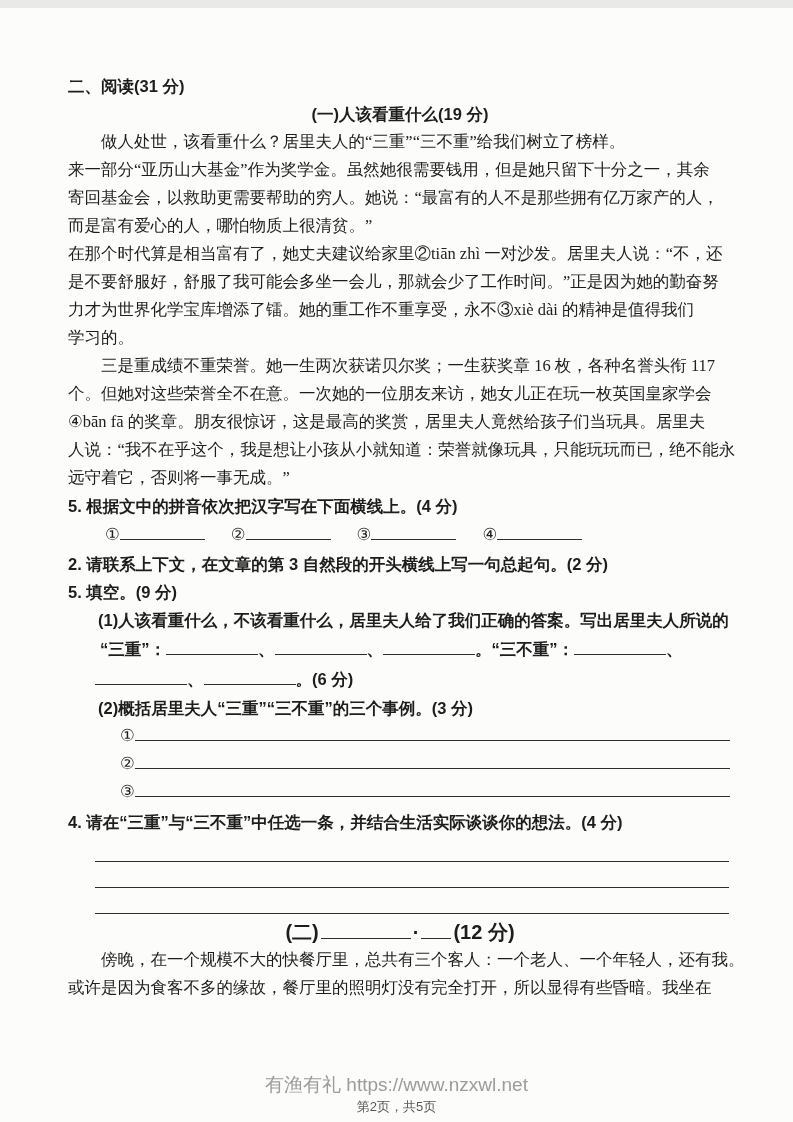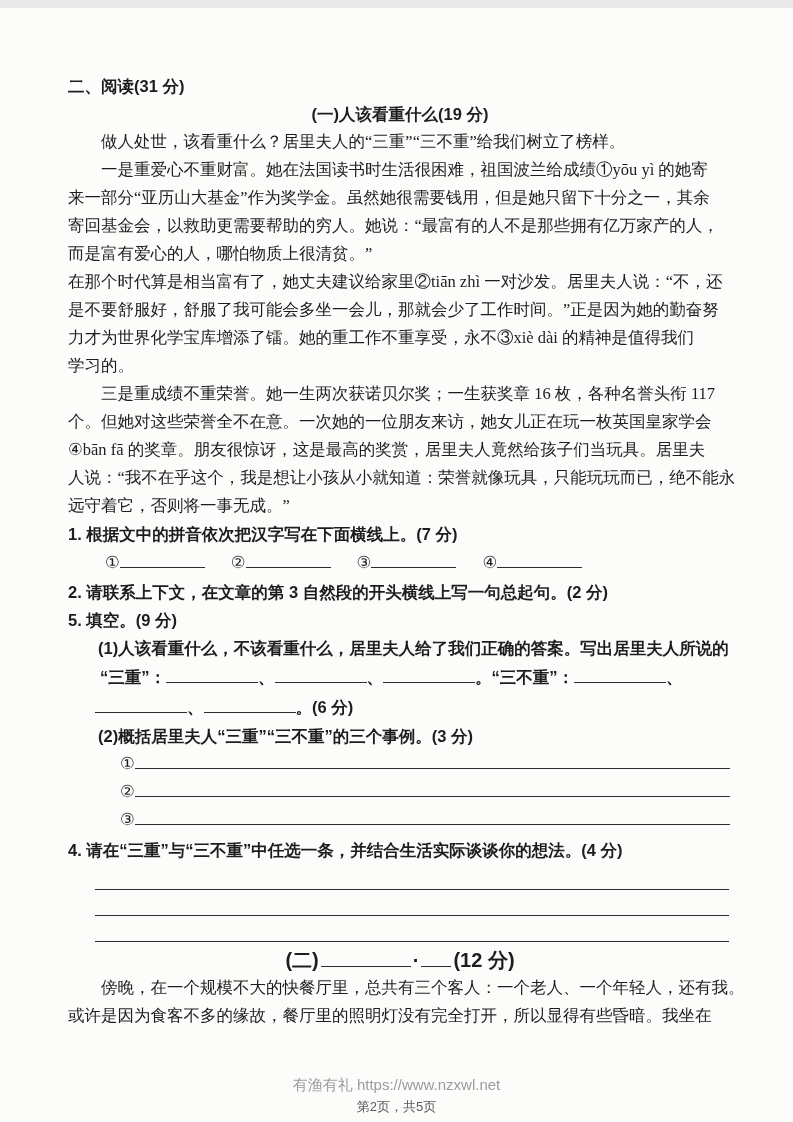--- a/index.html
+++ b/index.html
@@ -26,52 +26,51 @@
   .q1item{display:flex;align-items:baseline;margin-right:26px;}
   .q1item .blank{width:85px;}
   .numline{display:flex;align-items:baseline;padding-left:52px;height:28px;line-height:28px;font-size:16.5px;}
   .numline .blank{flex:1;margin-right:2px;}
   .tallline{height:30px;line-height:30px;}
   .ansline{height:25px;border-bottom:1.6px solid #2e2e2e;margin-left:27px;margin-right:3px;}
   .r2title{height:28px;line-height:28px;font-size:20px;text-align:center;margin-top:4px;}
   .r2title .blank{margin:0 2px;}
   .footer{position:absolute;left:0;right:0;bottom:12px;text-align:center;
     font-family:"Liberation Sans","DejaVu Sans",sans-serif;}
-  .footer .wm{color:#9c9c9c;font-size:15px;line-height:22px;}
+  .footer .wm{color:#9c9c9c;font-size:19px;line-height:22px;}
   .footer .pg{color:#585858;font-size:13px;line-height:22px;}
 </style>
 </head>
 <body>
 
 <div class="page">
   <div class="content">
 
     <div class="line hei">二、阅读(31 分)</div>
 
     <div class="line hei center">(一)人该看重什么(19 分)</div>
 
     <div class="line kai indent">做人处世，该看重什么？居里夫人的“三重”“三不重”给我们树立了榜样。</div>
 
-    <div class="line kai indent">一是重爱心不重财富。她在法国读书时生活很困难，祖国波兰给成绩①yōu yì 的她寄</div>
     <div class="line kai">来一部分“亚历山大基金”作为奖学金。虽然她很需要钱用，但是她只留下十分之一，其余</div>
     <div class="line kai">寄回基金会，以救助更需要帮助的穷人。她说：“最富有的人不是那些拥有亿万家产的人，</div>
     <div class="line kai">而是富有爱心的人，哪怕物质上很清贫。”</div>
 
     <div class="line kai">在那个时代算是相当富有了，她丈夫建议给家里②tiān zhì 一对沙发。居里夫人说：“不，还</div>
     <div class="line kai">是不要舒服好，舒服了我可能会多坐一会儿，那就会少了工作时间。”正是因为她的勤奋努</div>
     <div class="line kai">力才为世界化学宝库增添了镭。她的重工作不重享受，永不③xiè dài 的精神是值得我们</div>
     <div class="line kai">学习的。</div>
 
     <div class="line kai indent">三是重成绩不重荣誉。她一生两次获诺贝尔奖；一生获奖章 16 枚，各种名誉头衔 117</div>
     <div class="line kai">个。但她对这些荣誉全不在意。一次她的一位朋友来访，她女儿正在玩一枚英国皇家学会</div>
     <div class="line kai">④bān fā 的奖章。朋友很惊讶，这是最高的奖赏，居里夫人竟然给孩子们当玩具。居里夫</div>
     <div class="line kai">人说：“我不在乎这个，我是想让小孩从小就知道：荣誉就像玩具，只能玩玩而已，绝不能永</div>
     <div class="line kai">远守着它，否则将一事无成。”</div>
 
-    <div class="line hei">1. 根据文中的拼音依次把汉字写在下面横线上。(7 分)</div>
+    <div class="line hei">5. 根据文中的拼音依次把汉字写在下面横线上。(4 分)</div>
     <div class="q1row kai">
       <span class="q1item">
           <span>①</span>
           <span class="blank"></span>
         </span>
       <span class="q1item">
           <span>②</span>
           <span class="blank"></span>
         </span>
       <span class="q1item">

